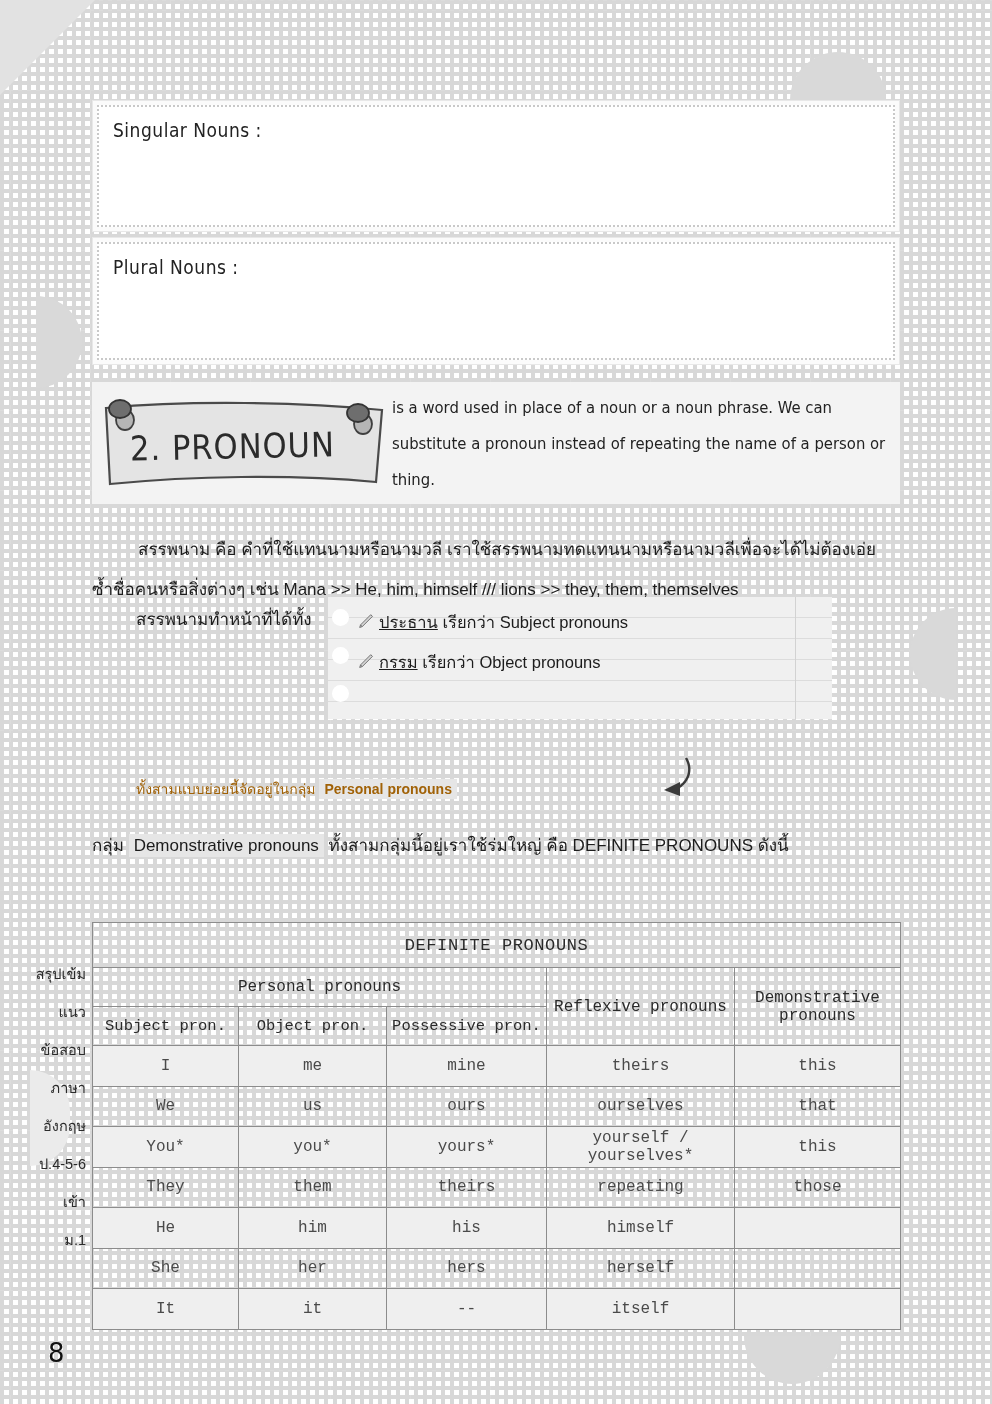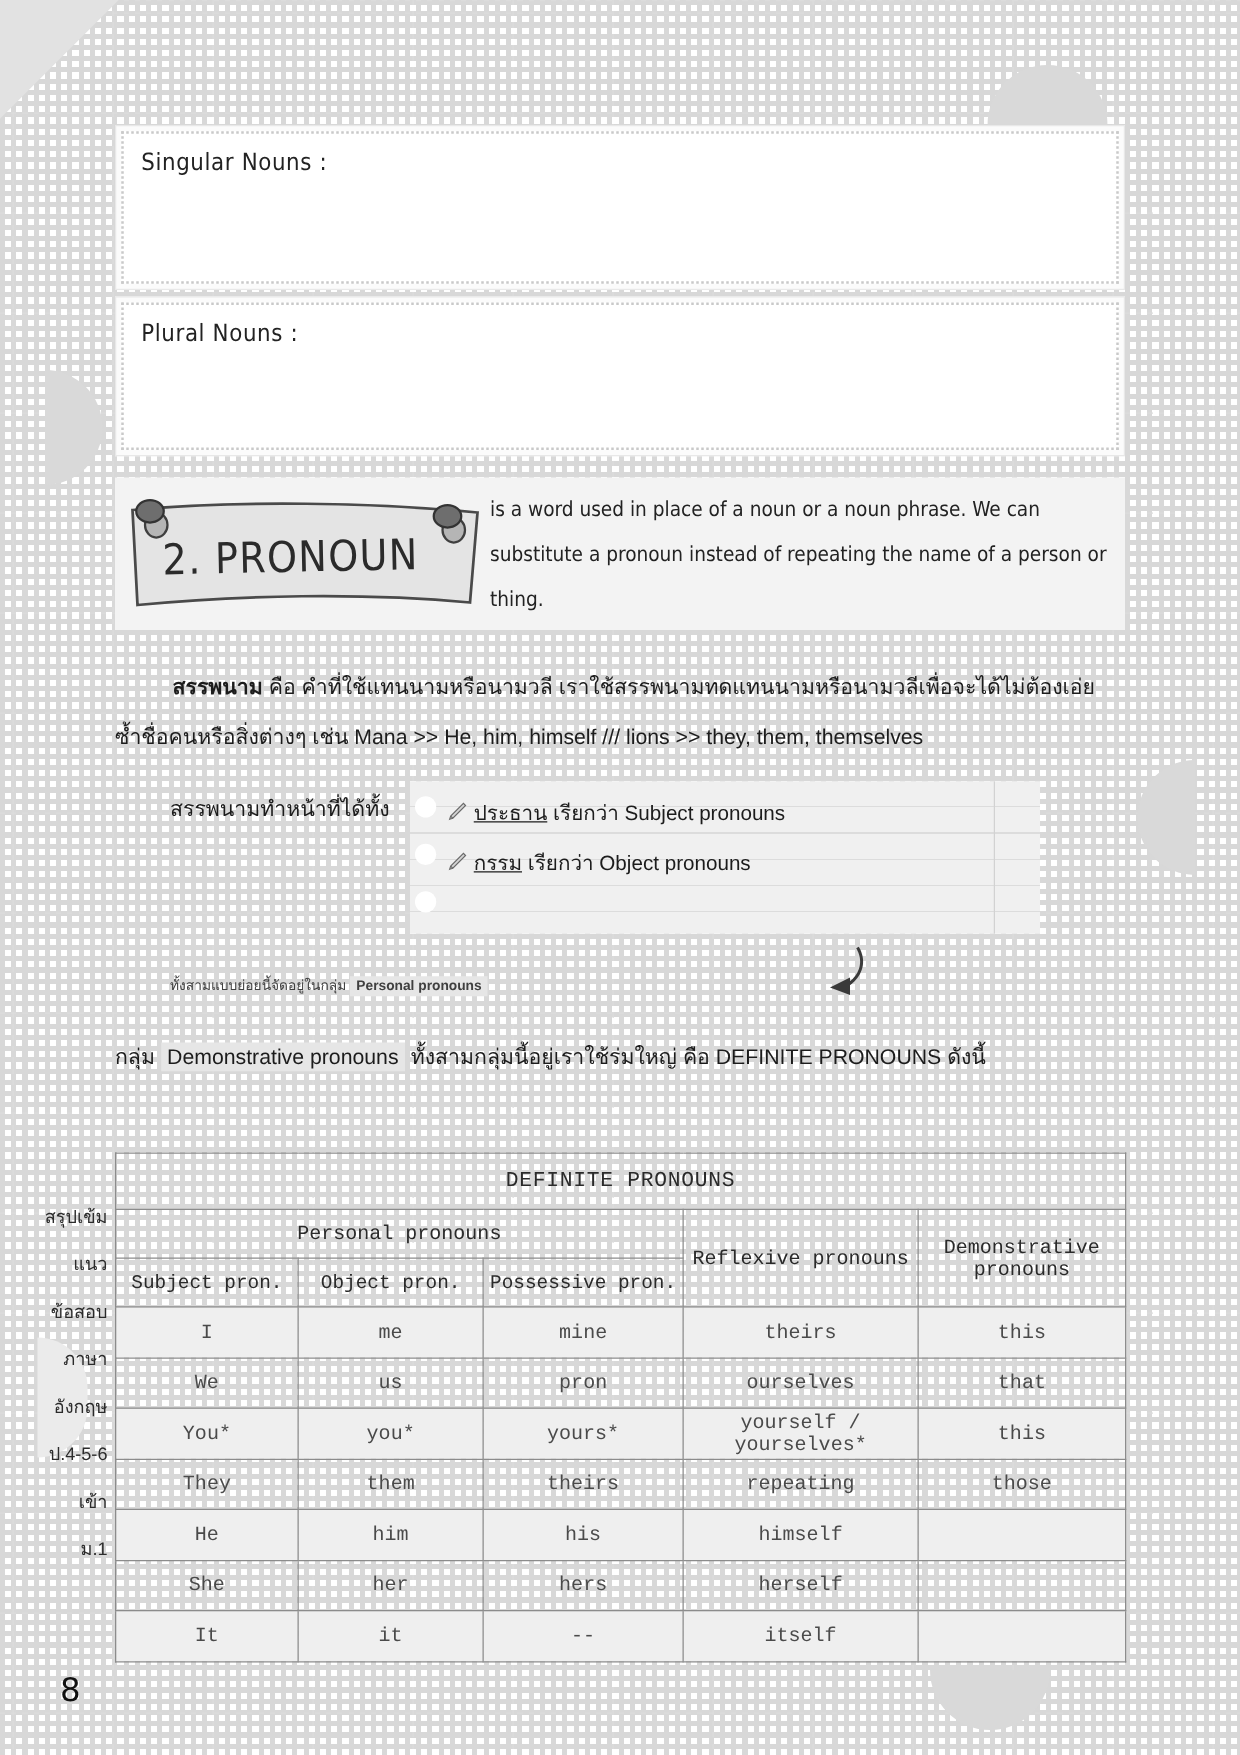--- a/index.html
+++ b/index.html
@@ -193,27 +193,27 @@
     position: absolute;
     left: 0;
     width: 808px;
     font-family: "Liberation Sans", sans-serif;
     font-size: 17px;
     line-height: 40px;
     color: #1c1c1c;
   }
   #para-intro { top: 530px; }
   #para-intro .indent { padding-left: 46px; }
-  .bold-thai { font-weight: bold; }
+  .bold-thai { font-weight: normal; }
 
   
   #list-section {
     position: absolute;
     left: 0;
-    top: 625px;
+    top: 597px;
     width: 808px;
     height: 128px;
     text-decoration: underline;
   }
   #list-lead {
     position: absolute;
     left: 44px;
     top: 8px;
     font-family: "Liberation Sans", sans-serif;
     font-size: 17px;
@@ -263,23 +263,23 @@
     margin-right: 4px;
   }
 
   
   #para-group1 {
     position: absolute;
     left: 0;
     top: 770px;
     width: 808px;
     font-family: "Liberation Sans", sans-serif;
-    font-size: 11px;
+    font-size: 14px;
     line-height: 38px;
-    color: #404040;
+    color: #a16207;
     padding-left: 44px;
     box-sizing: border-box;
   }
   #para-group2 {
     position: absolute;
     left: 0;
     top: 824px;
     width: 808px;
     font-family: "Liberation Sans", sans-serif;
     font-size: 17px;
@@ -530,21 +530,21 @@
       <tr class="shade">
         <td>I</td>
         <td>me</td>
         <td>mine</td>
         <td>theirs</td>
         <td>this</td>
       </tr>
       <tr>
         <td>We</td>
         <td>us</td>
-        <td>pron</td>
+        <td>ours</td>
         <td>ourselves</td>
         <td>that</td>
       </tr>
       <tr class="shade">
         <td>You*</td>
         <td>you*</td>
         <td>yours*</td>
         <td>yourself / yourselves*</td>
         <td>this</td>
       </tr>

